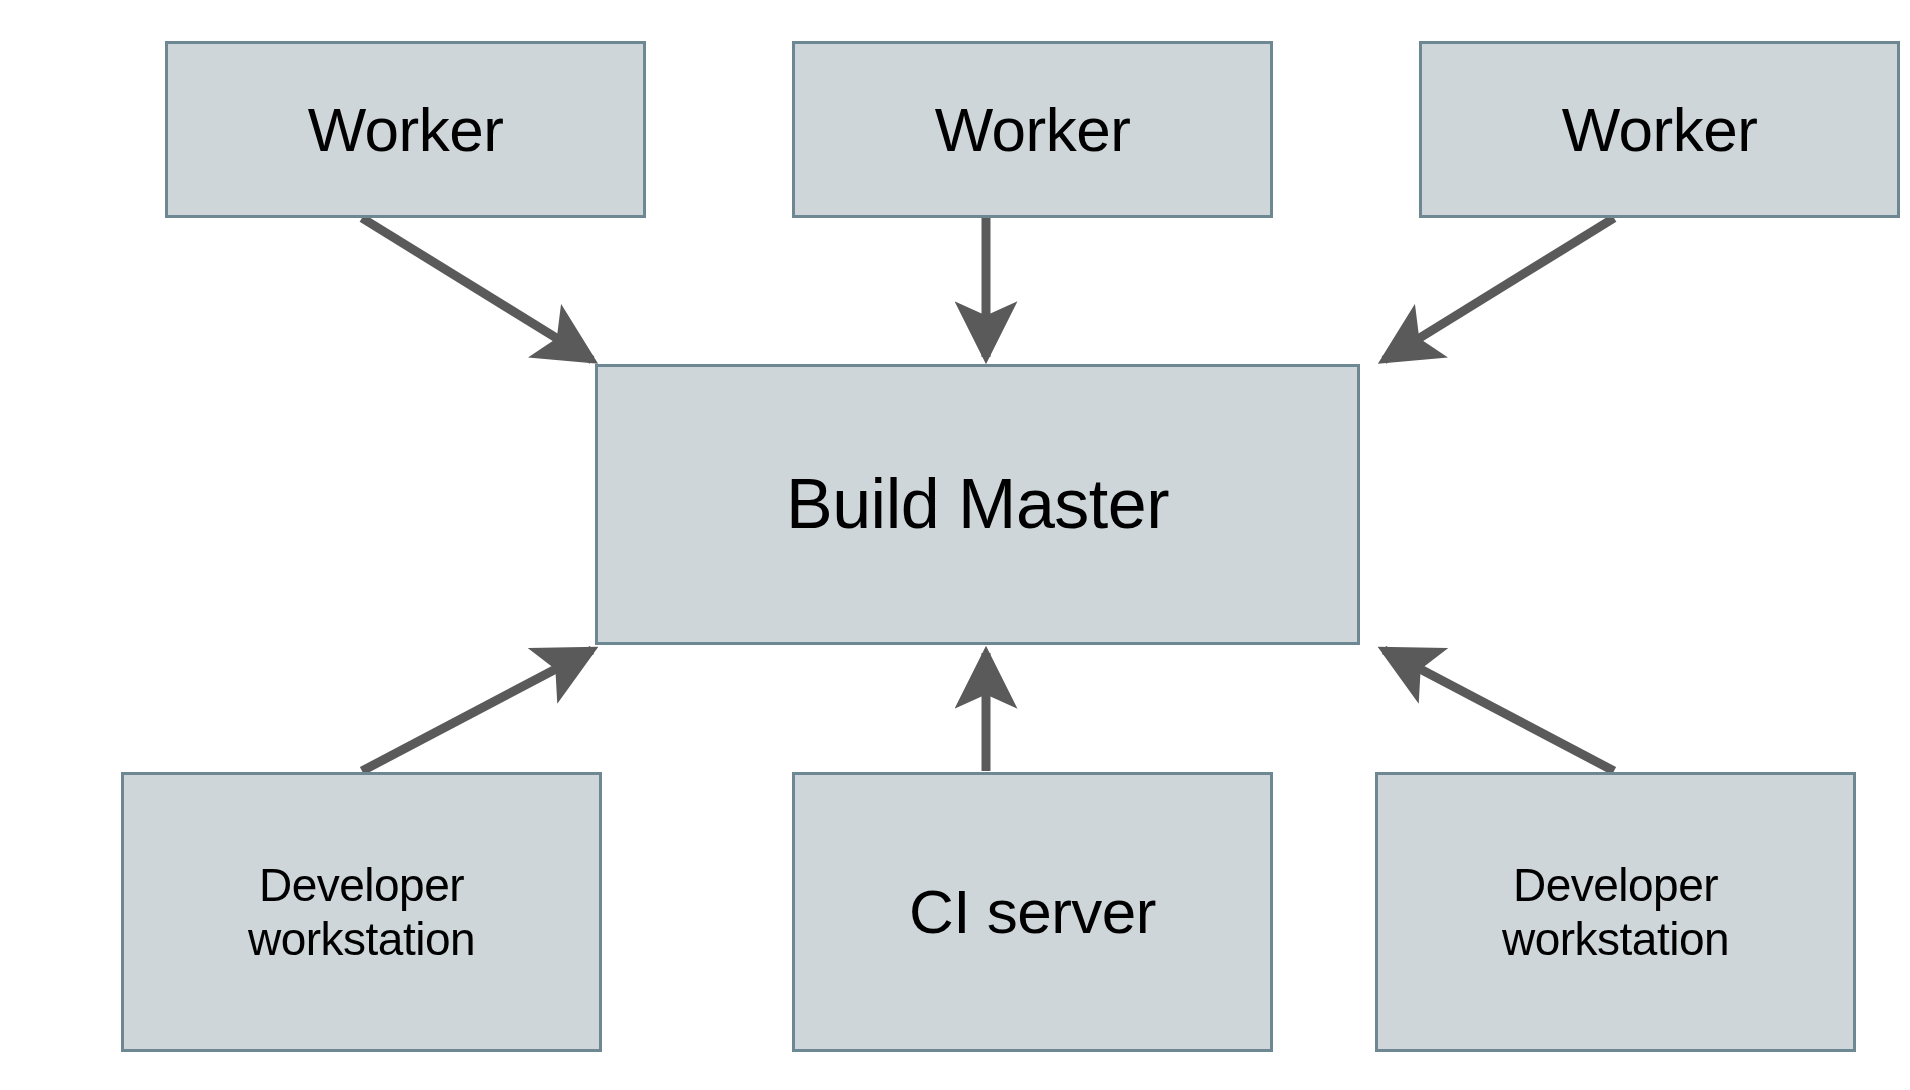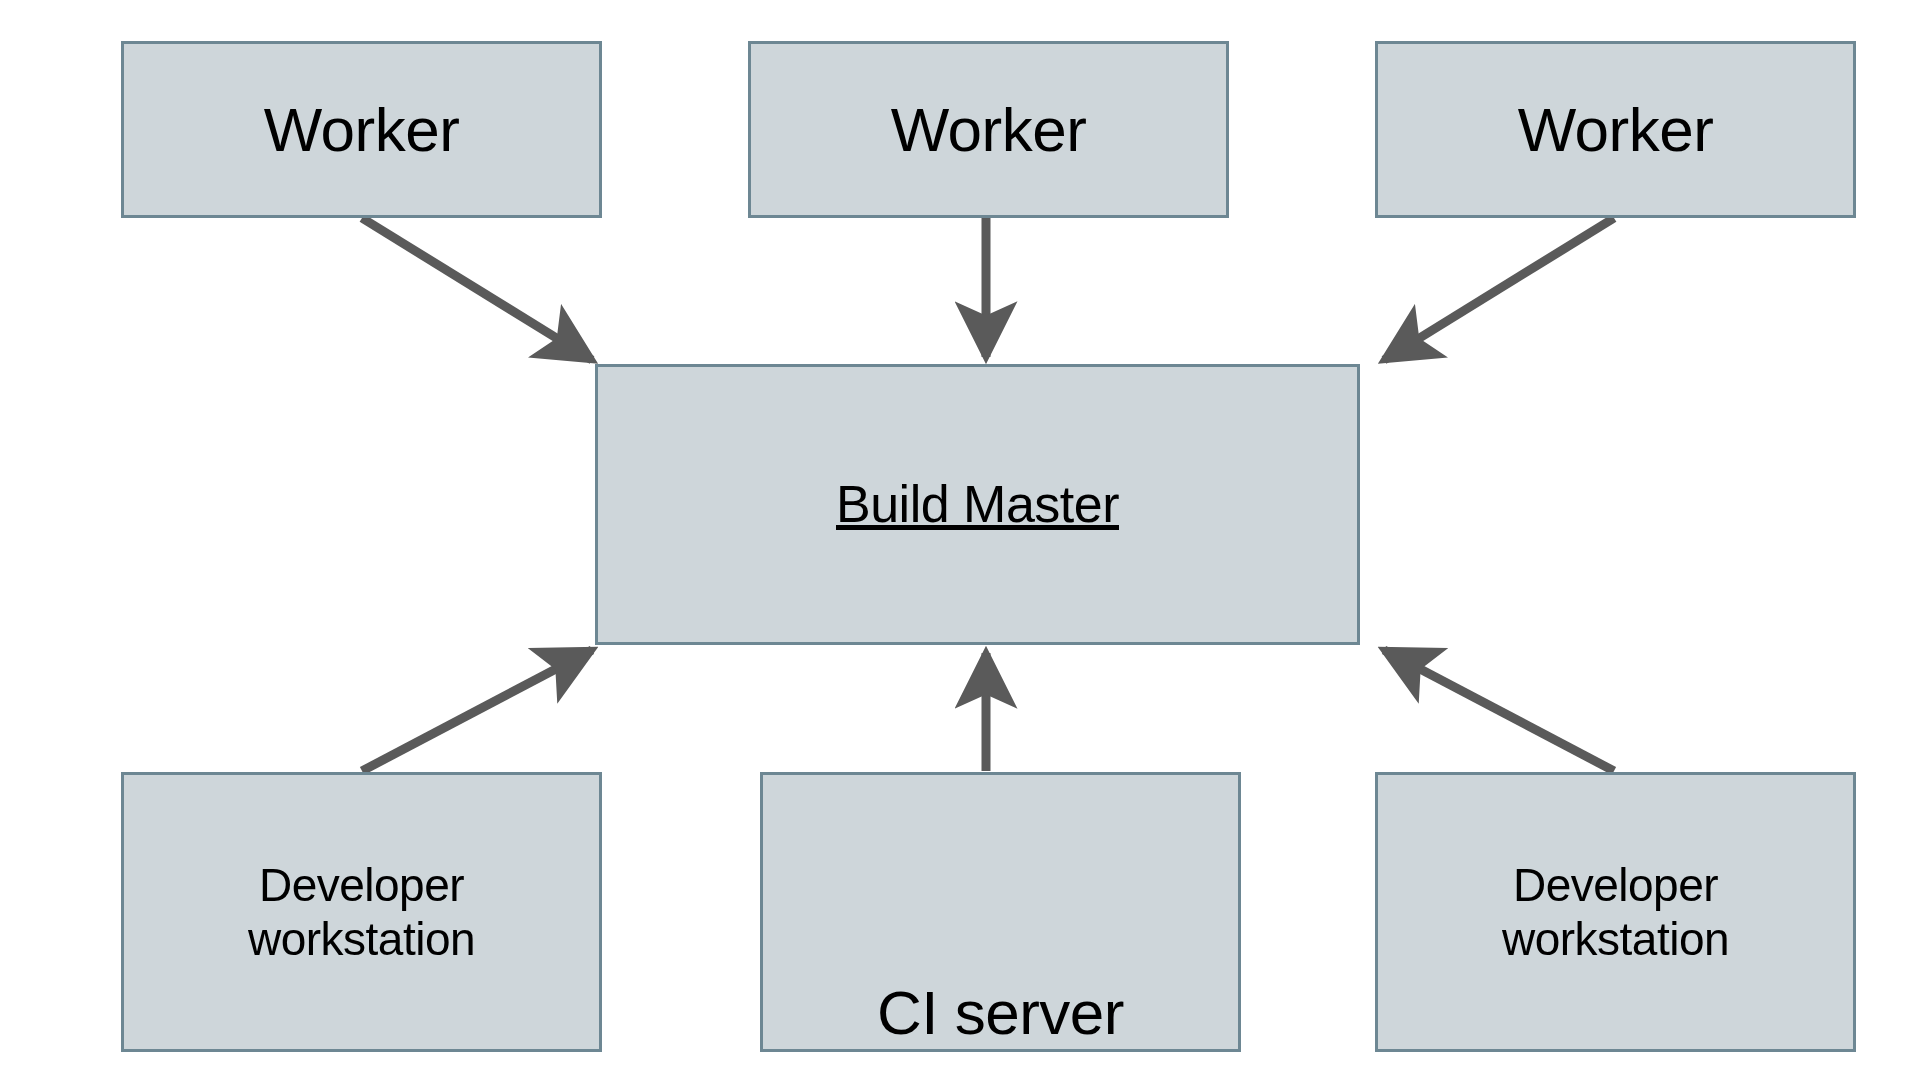--- a/index.html
+++ b/index.html
@@ -42,24 +42,24 @@
     letter-spacing: -0.5px;
     z-index: 2;
   }
   .node .label {
     display: block;
     white-space: pre-line;
     padding: 0 8px;
   }
   .node-worker-1, .node-worker-2, .node-worker-3 {
     font-size: 62px;
+    margin-left: 44px;
   }
   .node-master {
-    font-size: 52px;
-    text-decoration: underline;
+    font-size: 70px;
   }
   .node-dev-1, .node-dev-2 {
     font-size: 46px;
   }
   .node-ci {
     font-size: 62px;
   }
 </style>
 </head>
 <body>
@@ -100,21 +100,21 @@
 
   <div class="node node-master" style="left: 595px; top: 364px; width: 765px; height: 281px; background: rgb(206, 214, 218); border-color: rgb(109, 135, 147); color: rgb(0, 0, 0);">
     <span class="label">Build Master</span>
   </div>
 
   <div class="node node-dev-1" style="left: 121px; top: 772px; width: 481px; height: 280px; background: rgb(206, 214, 218); border-color: rgb(109, 135, 147); color: rgb(0, 0, 0);">
     <span class="label">Developer
 workstation</span>
   </div>
 
-  <div class="node node-ci" style="left: 760px; top: 772px; width: 481px; height: 280px; background: rgb(206, 214, 218); border-color: rgb(109, 135, 147); color: rgb(0, 0, 0); align-items: flex-end;">
+  <div class="node node-ci" style="left: 792px; top: 772px; width: 481px; height: 280px; background: rgb(206, 214, 218); border-color: rgb(109, 135, 147); color: rgb(0, 0, 0);">
     <span class="label">CI server</span>
   </div>
 
   <div class="node node-dev-2" style="left: 1375px; top: 772px; width: 481px; height: 280px; background: rgb(206, 214, 218); border-color: rgb(109, 135, 147); color: rgb(0, 0, 0);">
     <span class="label">Developer
 workstation</span>
   </div>
 
 </div>
 

